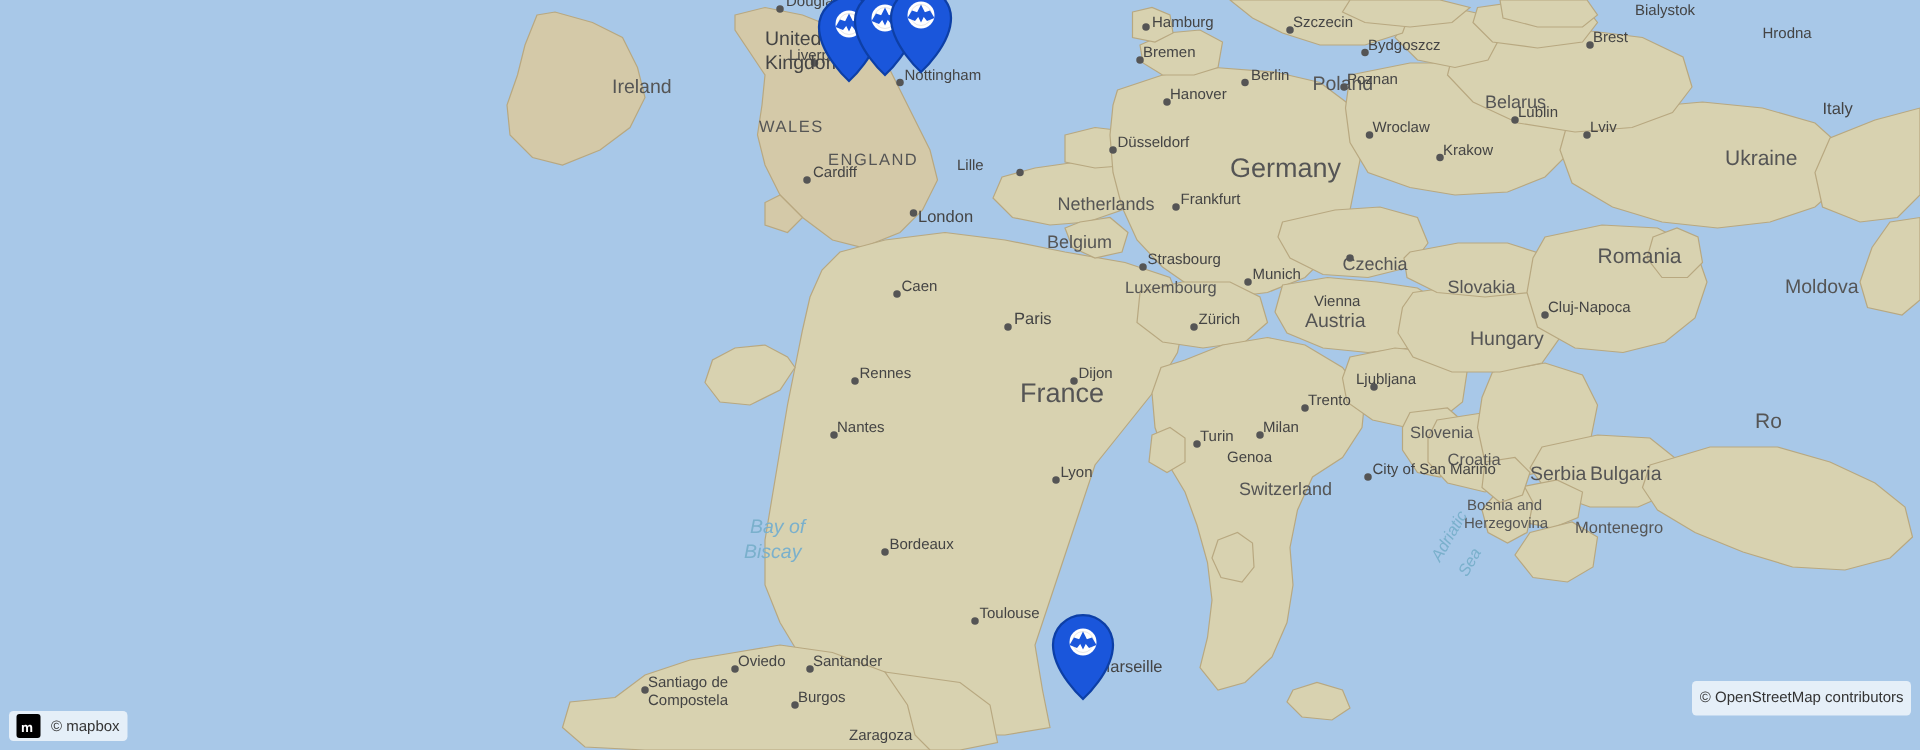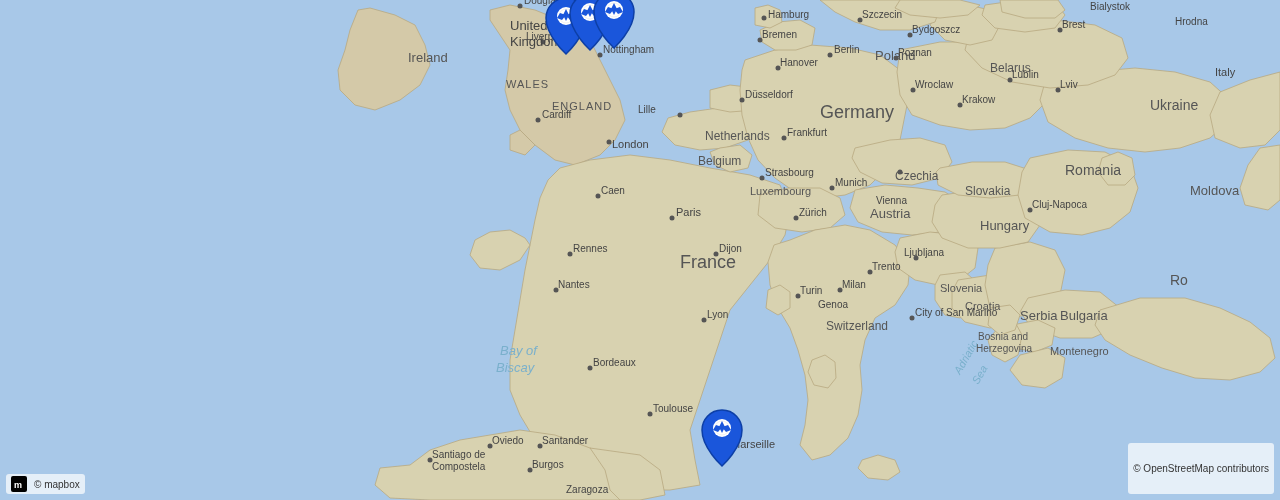--- a/index.html
+++ b/index.html
@@ -37,26 +37,26 @@
       gap: 4px;
       font-size: 10px;
       color: #333;
       background: rgba(255,255,255,0.7);
       padding: 2px 5px;
       border-radius: 3px;
     }
 
     .attribution-right {
       position: absolute;
-      bottom: 6px;
+      bottom: 23px;
       right: 6px;
       font-size: 10px;
       color: #333;
       background: rgba(255,255,255,0.7);
-      padding: 20px 5px;
+      padding: 6px 5px;
       border-radius: 3px;
     }
   </style>
 </head>
 <body>
 
 <div class="map-container">
   <svg class="map-svg" viewBox="0 0 1280 500" xmlns="http://www.w3.org/2000/svg">
 
     <rect width="1280" height="500" fill="#a8c8e8"></rect>

